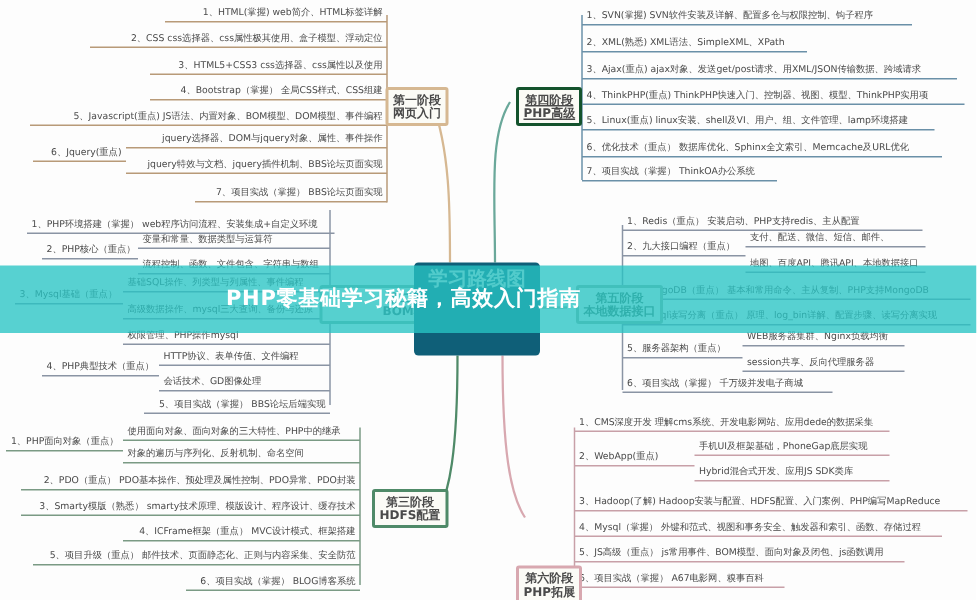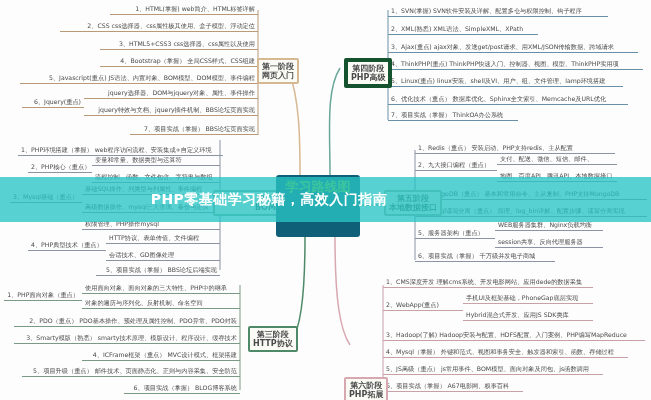--- a/index.html
+++ b/index.html
@@ -11,28 +11,28 @@
   .item.l { text-align: right; }
   .item.r { text-align: left; }
   .u1 { border-bottom: 1px solid #b89a78; }
   .u2 { border-bottom: 1px solid #6a90a8; }
   .u3 { border-bottom: 1px solid #7a9a84; }
   .u5 { border-bottom: 1px solid #8a94a4; }
   .u6 { border-bottom: 1px solid #c8a0a8; }
   .stage { position: absolute; font-size: 8px; line-height: 9px; font-weight: bold; text-align: center; padding: 2px 3px; background: #fbfbf6; border-radius: 2px; color: #4a4a4a; }
   .stage span { display: block; }
   .s1 { border: 2px solid #d6b892; }
-  .s4 { border: 4px solid #14532d; }
+  .s4 { border: 2px solid #14532d; text-decoration: underline; }
   .s3 { border: 2px solid #4f8a68; }
   .s6 { border: 2px solid #d8a8b0; }
   .s5 { border: 2px solid #9ab0a0; color: #4a6a58; margin-left: 16px; }
   .s2 { border: 2px solid #8ab0a0; color: #4a6a6a; }
   .center { position: absolute; left: 276px; top: 175px; width: 84px; height: 62px; background: #0f5f78; border-radius: 3px; color: #ffffff; text-align: center; padding-top: 4px; }
   .center .t1 { font-size: 22px; font-weight: bold; line-height: 22px; letter-spacing: 1px; color: #dff0f0; }
-  .center .t2 { font-size: 13px; font-weight: bold; line-height: 16px; color: #84cc16; }
+  .center .t2 { font-size: 13px; font-weight: bold; line-height: 16px; color: #e5e5e5; }
   .banner { position: absolute; left: 0; top: 177px; width: 651px; height: 45px; background: rgba(40, 196, 196, 0.78); }
   .banner-title { position: absolute; left: 0; top: 186px; width: 538px; text-align: center; font-size: 14px; font-weight: bold; color: #ffffff; line-height: 26px; letter-spacing: 0.5px; }
 </style>
 </head>
 <body>
 
 <div class="canvas">
 
   <svg class="links" viewBox="0 0 651 400">
 
@@ -117,21 +117,21 @@
   <div class="item l u3" style="left:4px;top:290px;width:78px;">1、PHP面向对象（重点）</div>
   <div class="item r u3" style="left:82px;top:283px;width:158px;">使用面向对象、面向对象的三大特性、PHP中的继承</div>
   <div class="item r u3" style="left:82px;top:298px;width:158px;">对象的遍历与序列化、反射机制、命名空间</div>
   <div class="item l u3" style="left:14px;top:316px;width:226px;">2、PDO（重点） PDO基本操作、预处理及属性控制、PDO异常、PDO封装</div>
   <div class="item l u3" style="left:14px;top:333px;width:226px;">3、Smarty模版（熟悉） smarty技术原理、模版设计、程序设计、缓存技术</div>
   <div class="item l u3" style="left:82px;top:350px;width:158px;">4、ICFrame框架（重点） MVC设计模式、框架搭建</div>
   <div class="item l u3" style="left:22px;top:366px;width:218px;">5、项目升级（重点） 邮件技术、页面静态化、正则与内容采集、安全防范</div>
   <div class="item l u3" style="left:124px;top:383px;width:116px;">6、项目实战（掌握） BLOG博客系统</div>
   <div class="stage s3" style="left:248px;top:326px;">
     <span>第三阶段</span>
-    <span>HTTP协议</span>
+    <span>HDFS配置</span>
   </div>
 
   <div class="item r u6" style="left:383px;top:277px;width:210px;">1、CMS深度开发  理解cms系统、开发电影网站、应用dede的数据采集</div>
   <div class="item r u6" style="left:383px;top:300px;width:80px;">2、WebApp(重点)</div>
   <div class="item r u6" style="left:463px;top:293px;width:130px;">手机UI及框架基础，PhoneGap底层实现</div>
   <div class="item r u6" style="left:463px;top:310px;width:130px;">Hybrid混合式开发、应用JS SDK类库</div>
   <div class="item r u6" style="left:383px;top:330px;width:262px;">3、Hadoop(了解) Hadoop安装与配置、HDFS配置、入门案例、PHP编写MapReduce</div>
   <div class="item r u6" style="left:383px;top:347px;width:245px;">4、Mysql（掌握） 外键和范式、视图和事务安全、触发器和索引、函数、存储过程</div>
   <div class="item r u6" style="left:383px;top:364px;width:220px;">5、JS高级（重点）  js常用事件、BOM模型、面向对象及闭包、js函数调用</div>
   <div class="item r u6" style="left:383px;top:381px;width:140px;">6、项目实战（掌握）  A67电影网、糗事百科</div>

